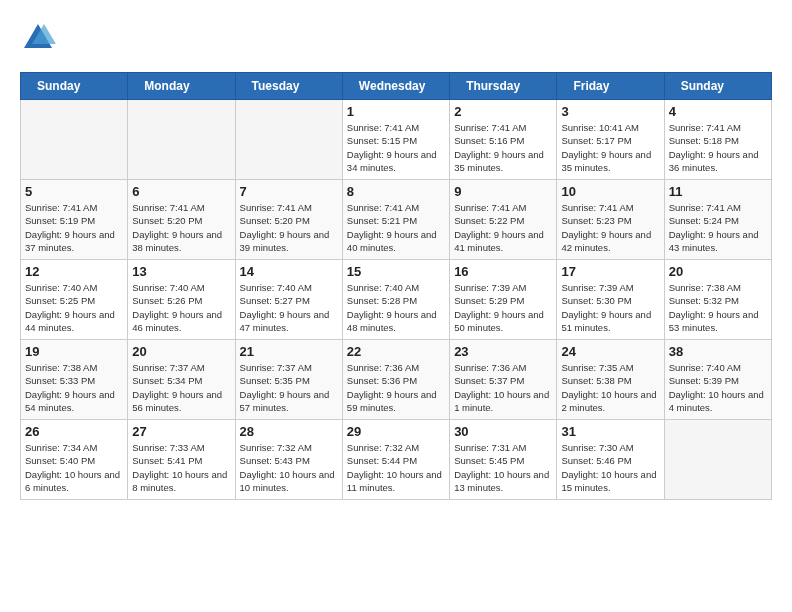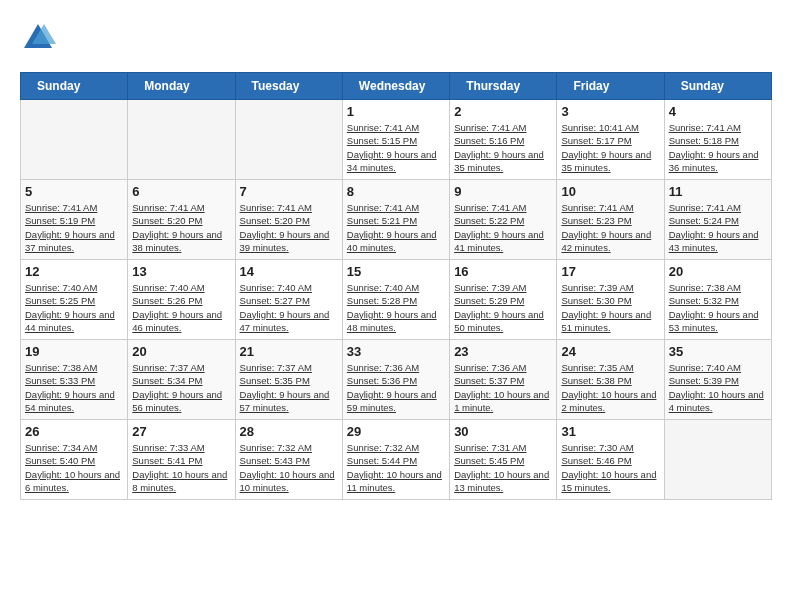--- a/index.html
+++ b/index.html
@@ -82,21 +82,20 @@
       font-size: 13px;
       font-weight: bold;
       color: #222;
       display: block;
       margin-bottom: 2px;
     }
     .day-info {
       font-size: 9.5px;
       line-height: 1.4;
       color: #333;
-      text-decoration: underline;
     }
     .empty-cell {
       background: #f5f5f5 !important;
     }
   </style>
 </head>
 <body>
 
 <div class="header">
   <div class="logo">
@@ -279,42 +278,42 @@
 and 56 minutes.</div>
         </td>
         <td>
           <span class="day-number">21</span>
           <div class="day-info">Sunrise: 7:37 AM
 Sunset: 5:35 PM
 Daylight: 9 hours
 and 57 minutes.</div>
         </td>
         <td>
-          <span class="day-number">33</span>
+          <span class="day-number">22</span>
           <div class="day-info">Sunrise: 7:36 AM
 Sunset: 5:36 PM
 Daylight: 9 hours
 and 59 minutes.</div>
         </td>
         <td>
           <span class="day-number">23</span>
           <div class="day-info">Sunrise: 7:36 AM
 Sunset: 5:37 PM
 Daylight: 10 hours
 and 1 minute.</div>
         </td>
         <td>
           <span class="day-number">24</span>
           <div class="day-info">Sunrise: 7:35 AM
 Sunset: 5:38 PM
 Daylight: 10 hours
 and 2 minutes.</div>
         </td>
         <td>
-          <span class="day-number">35</span>
+          <span class="day-number">38</span>
           <div class="day-info">Sunrise: 7:40 AM
 Sunset: 5:39 PM
 Daylight: 10 hours
 and 4 minutes.</div>
         </td>
       </tr>
       <tr>
         <td>
           <span class="day-number">26</span>
           <div class="day-info">Sunrise: 7:34 AM

